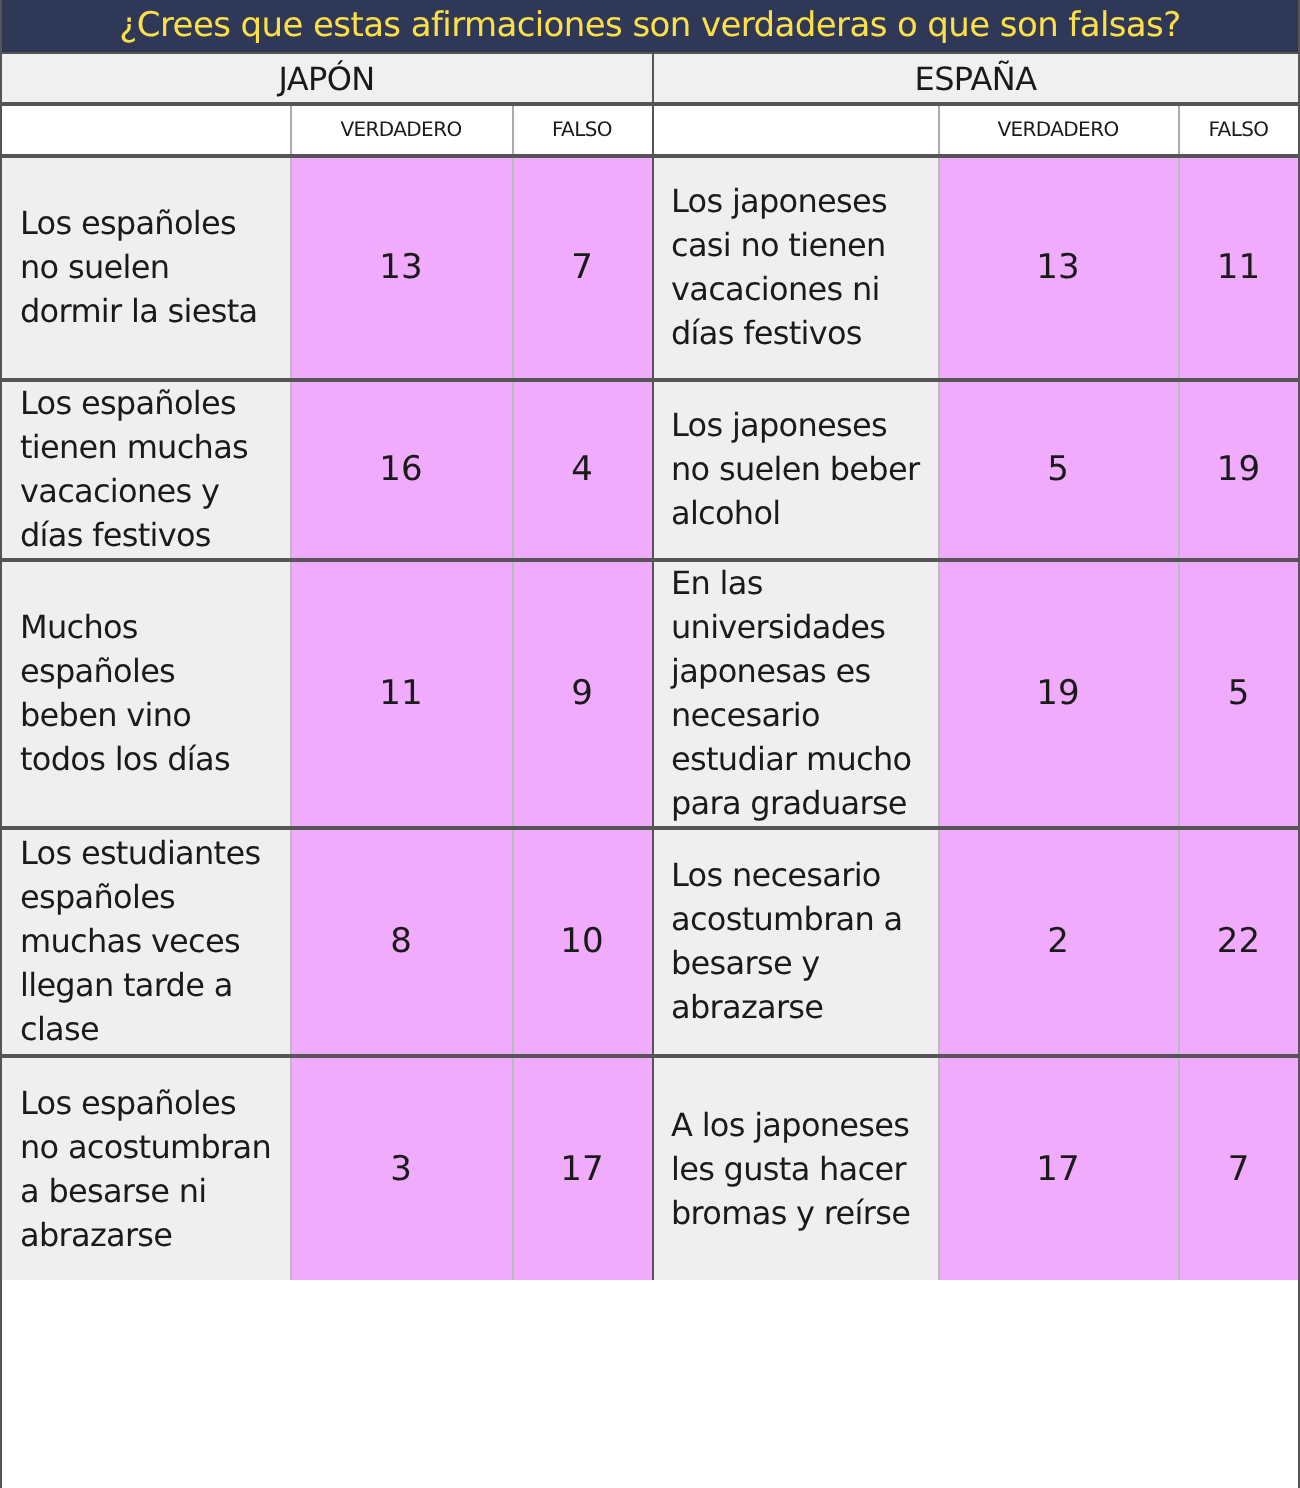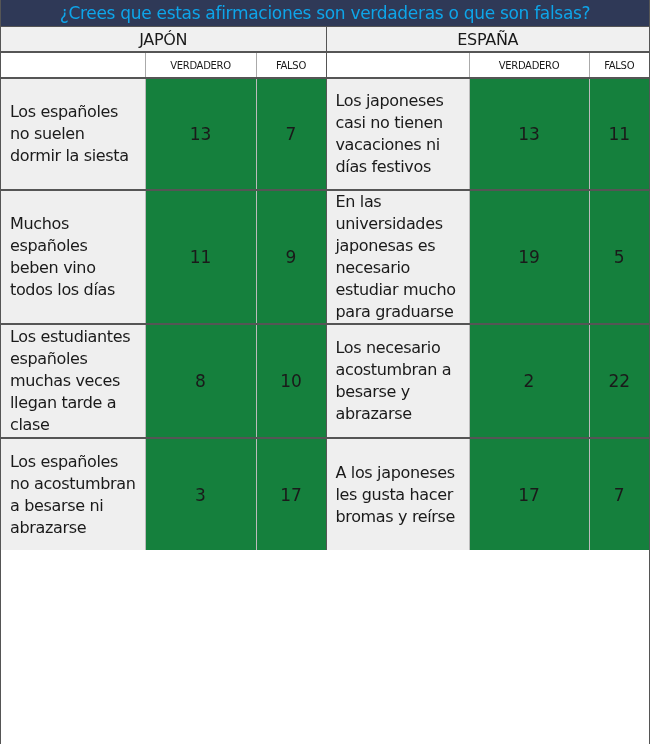--- a/index.html
+++ b/index.html
@@ -1,26 +1,26 @@
 <!DOCTYPE html>
 <html><head>
 <meta charset="utf-8">
 <style>
   html, body { margin:0; padding:0; background:#ffffff; }
   body { width:650px; height:744px; overflow:hidden; font-family:"DejaVu Sans", sans-serif; color:#1a1a1a; }
   .sheet { width:650px; height:744px; box-sizing:border-box; border-left:1px solid #555; border-right:1px solid #555; }
-  .title { height:26px; background:#2f3957; color:#0ea5e9; font-size:17px; text-align:center; line-height:26px; letter-spacing:-0.3px; border-bottom:1px solid #555; }
+  .title { height:26px; background:#2f3957; color:#fde047; font-size:17px; text-align:center; line-height:26px; letter-spacing:-0.3px; border-bottom:1px solid #555; }
   table { border-collapse:collapse; width:648px; table-layout:fixed; }
   td { padding:0; box-sizing:border-box; }
   .country td { height:25px; background:#f0f0f0; font-size:16px; text-align:center; border-bottom:2px solid #555; vertical-align:middle; letter-spacing:-0.3px; }
   .colhead td { height:26px; background:#ffffff; font-size:10px; text-align:center; border-right:1px solid #aaa; border-bottom:2px solid #555; letter-spacing:-0.3px; }
   .divider { border-right:1px solid #555 !important;margin-top:34px; }
   .row td { border-bottom:2px solid #555; border-right:1px solid #bbb; vertical-align:middle; }
   .row td.stmt { background:#efefef; font-size:16px; line-height:22px; padding:0 6px 0 9px; letter-spacing:-0.35px; }
-  .row td.num { background:#15803d; text-align:center; font-size:17px; }
+  .row td.num { background:#f0abfc; text-align:center; font-size:17px; }
   .row:last-child td { border-bottom:none; }
 </style>
 </head>
 <body>
 
 <div class="sheet">
   <div class="title">¿Crees que estas afirmaciones son verdaderas o que son falsas?</div>
   <table>
     <colgroup>
       <col style="width:144px">
@@ -45,20 +45,28 @@
     </tr>
 
     <tr class="row" style="height:112px">
       <td class="stmt">Los españoles no suelen dormir la siesta</td>
       <td class="num">13</td>
       <td class="num divider">7</td>
       <td class="stmt">Los japoneses casi no tienen vacaciones ni días festivos</td>
       <td class="num">13</td>
       <td class="num" style="border-right:none">11</td>
     </tr>
+    <tr class="row" style="height:86px">
+      <td class="stmt">Los españoles tienen muchas vacaciones y días festivos</td>
+      <td class="num">16</td>
+      <td class="num divider">4</td>
+      <td class="stmt">Los japoneses no suelen beber alcohol</td>
+      <td class="num">5</td>
+      <td class="num" style="border-right:none">19</td>
+    </tr>
     <tr class="row" style="height:132px">
       <td class="stmt">Muchos españoles beben vino todos los días</td>
       <td class="num">11</td>
       <td class="num divider">9</td>
       <td class="stmt">En las universidades japonesas es necesario estudiar mucho para graduarse</td>
       <td class="num">19</td>
       <td class="num" style="border-right:none">5</td>
     </tr>
     <tr class="row" style="height:114px">
       <td class="stmt">Los estudiantes españoles muchas veces llegan tarde a clase</td>

